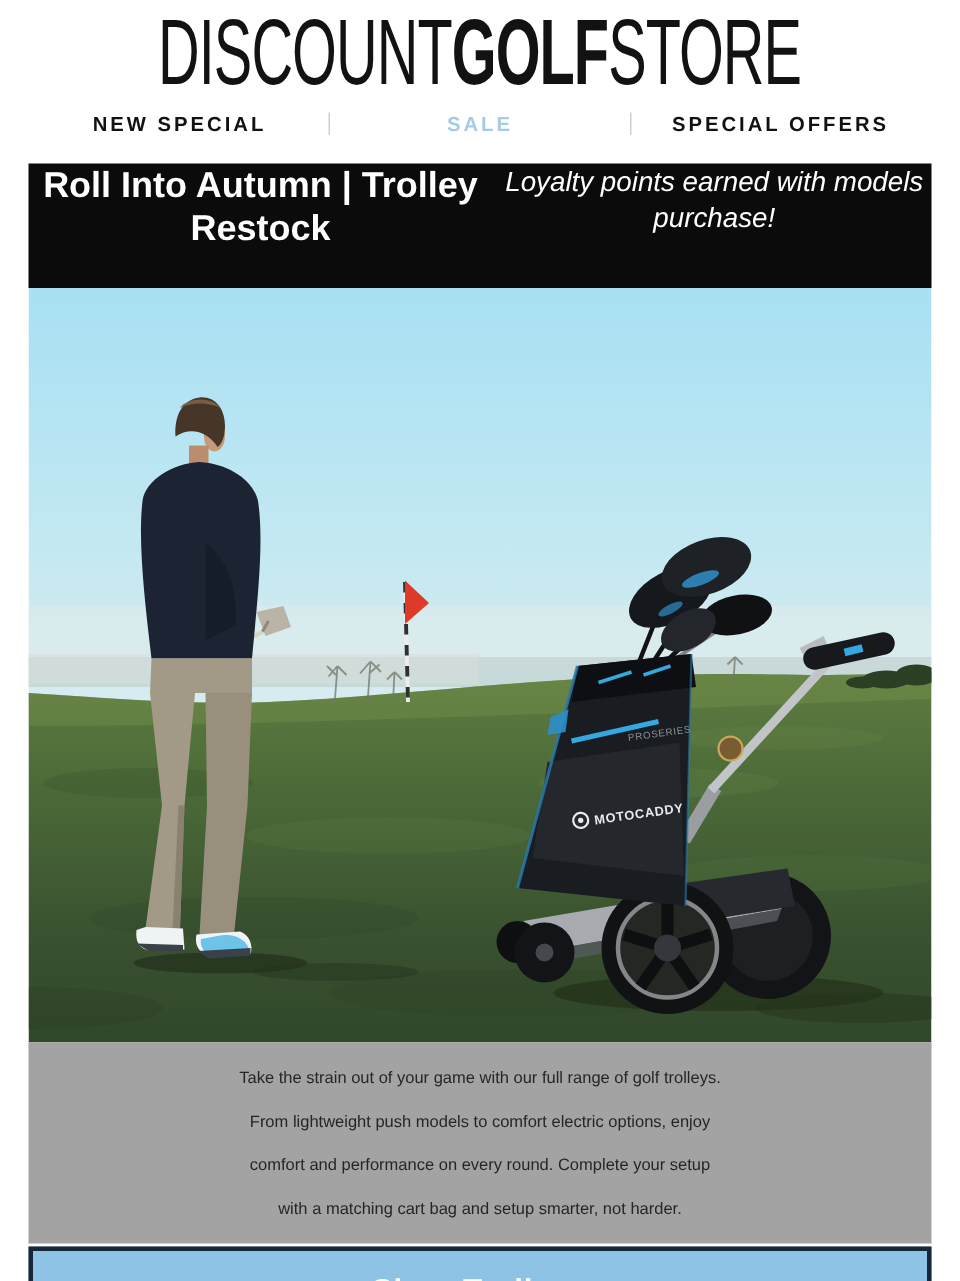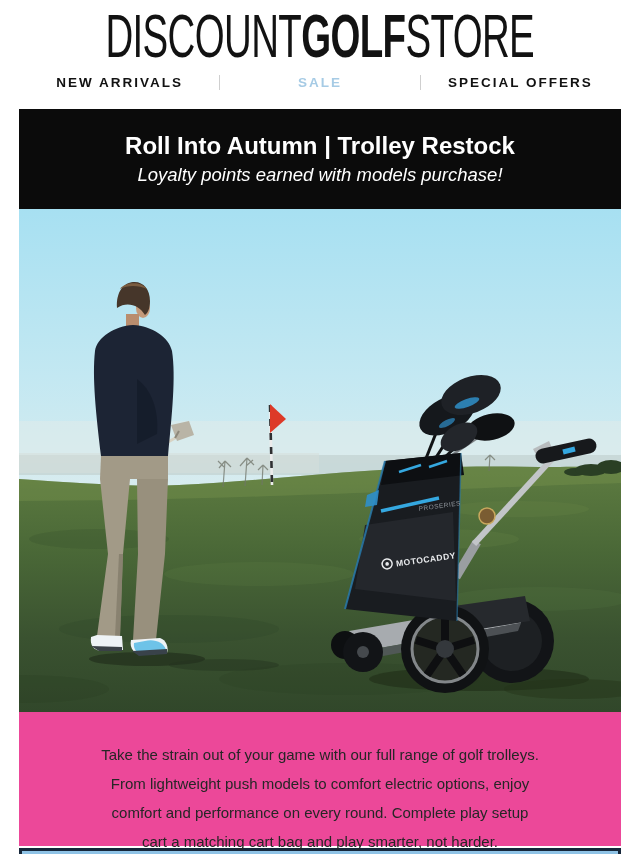--- a/index.html
+++ b/index.html
@@ -25,52 +25,52 @@
   }
   .nav-item {
     flex:1; text-align:center; font-size:13.5px; font-weight:700;
     letter-spacing:2px; color:#121212; cursor:pointer;
   }
   .nav-item + .nav-item { border-left:1px solid #cfcfcf; }
   .nav-item.sale { color:#a6cbe5; }
   
   .banner {
     margin:15px 19px 0; background:#0b0b0b; color:#ffffff;
-    height:100px; text-align:center;
-    display:flex; flex-direction:column; justify-content:center; gap:3px;
+    height:83px; text-align:center;
+    display:flex; justify-content:center; gap:3px;
   }
   .banner-title { font-size:24px; font-weight:700; line-height:29px; }
   .banner-sub   { font-size:18.5px; font-style:italic; font-weight:400; line-height:24px; }
   
   .hero { margin:0 19px; width:602px; height:503px; display:block; }
   
   .desc {
-    margin:0 19px; background:#ec4899; height:134px; padding-top:28px;
-    text-align:center; color:#262626; font-size:15px; line-height:29px;
+    margin:0 19px; background:#a3a3a3; height:134px; padding-top:10px;
+    text-align:center; color:#262626; font-size:11px; line-height:29px;
   }
   
   .cta {
     margin:2px 19px 0; height:60px; background:#8fc3e6;
     border:3px solid #16273a; display:flex; justify-content:center; align-items:center;
     cursor:pointer;
   }
   .cta-label { color:#ffffff; font-size:21px; font-weight:700; letter-spacing:.5px; }
   svg text { font-family:"Liberation Sans", sans-serif; }
 </style>
 </head>
 <body>
 
 <div class="page">
 
   <div class="logo-wrap">
     <div class="logo"><span>DISCOUNT</span><span class="bold">GOLF</span><span>STORE</span></div>
   </div>
 
   <div class="nav">
-    <div class="nav-item">NEW ARRIVALS</div>
+    <div class="nav-item">NEW SPECIAL</div>
     <div class="nav-item sale">SALE</div>
     <div class="nav-item">SPECIAL OFFERS</div>
   </div>
 
   <div class="banner">
     <div class="banner-title">Roll Into Autumn | Trolley Restock</div>
     <div class="banner-sub">Loyalty points earned with models purchase!</div>
   </div>
 
   <svg class="hero" viewBox="0 0 602 503" preserveAspectRatio="none" aria-hidden="true">
@@ -225,21 +225,21 @@
           <text x="377" y="355" font-size="8.5" font-weight="700" fill="#e8eaec" letter-spacing="0.5">MOTOCADDY</text>
         </g>
         <text x="400" y="302" font-size="6.5" fill="#8c9298" letter-spacing="0.5" transform="rotate(-8 400 302)">PROSERIES</text>
       </g>
     </g>
   </svg>
 
   <div class="desc">
     <div>Take the strain out of your game with our full range of golf trolleys.</div>
     <div>From lightweight push models to comfort electric options, enjoy</div>
-    <div>comfort and performance on every round. Complete play setup</div>
-    <div>cart a matching cart bag and play smarter, not harder.</div>
+    <div>comfort and performance on every round. Complete your setup</div>
+    <div>with a matching cart bag and setup smarter, not harder.</div>
   </div>
 
   <div class="cta">
     <span class="cta-label">Shop Trolleys</span>
   </div>
 
 </div>
 
 </body></html>

